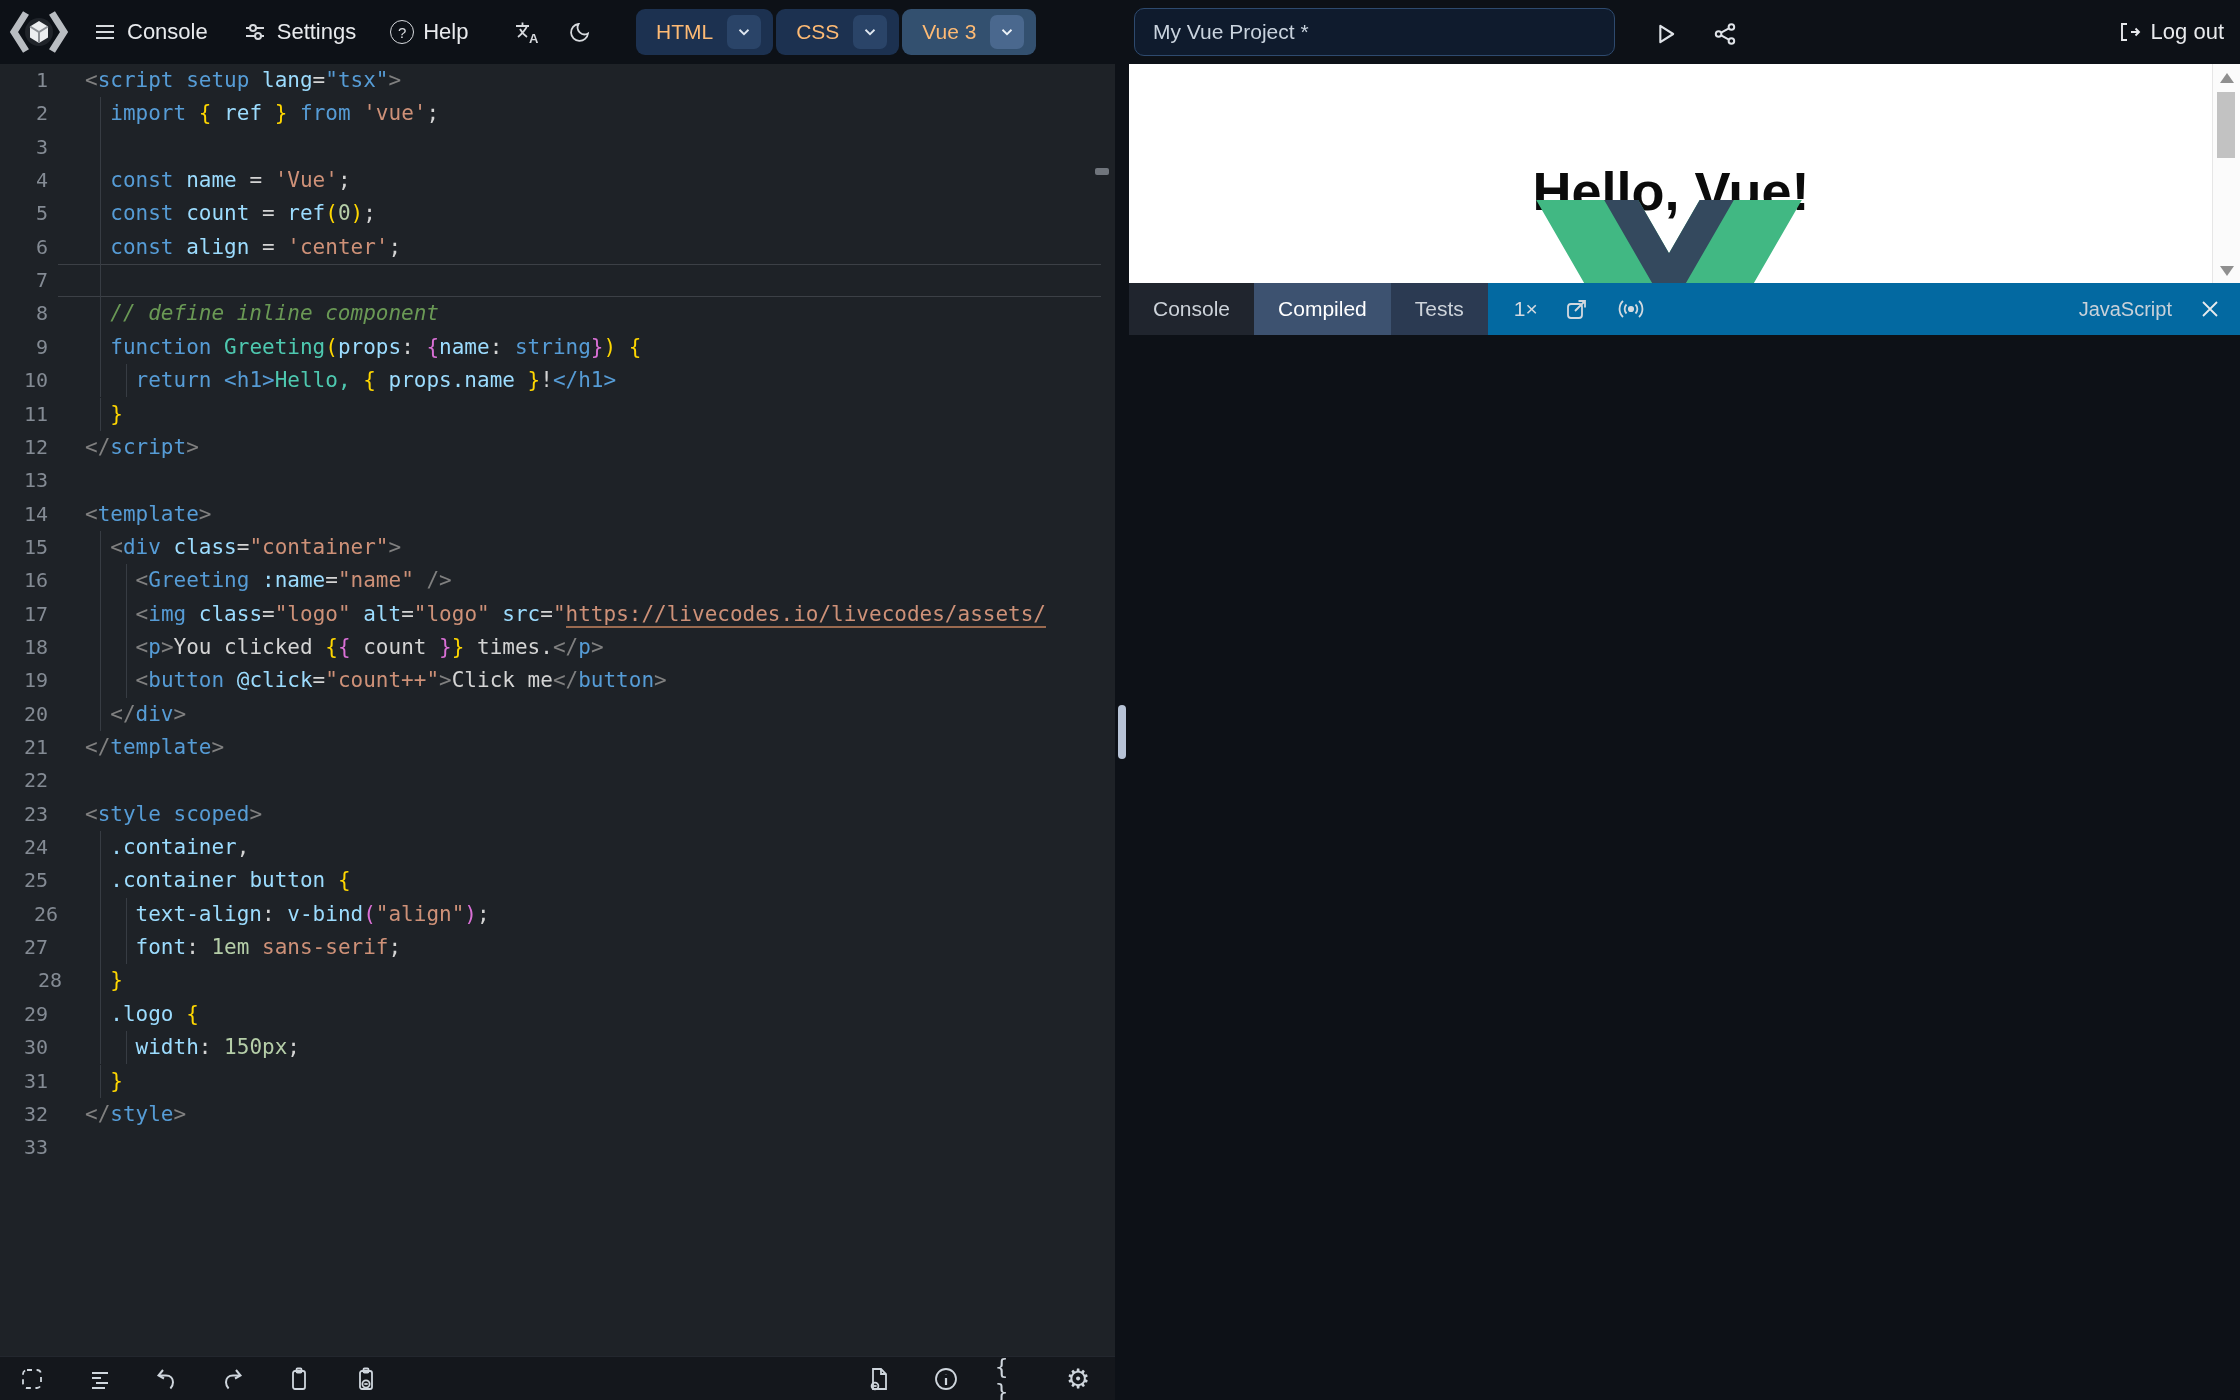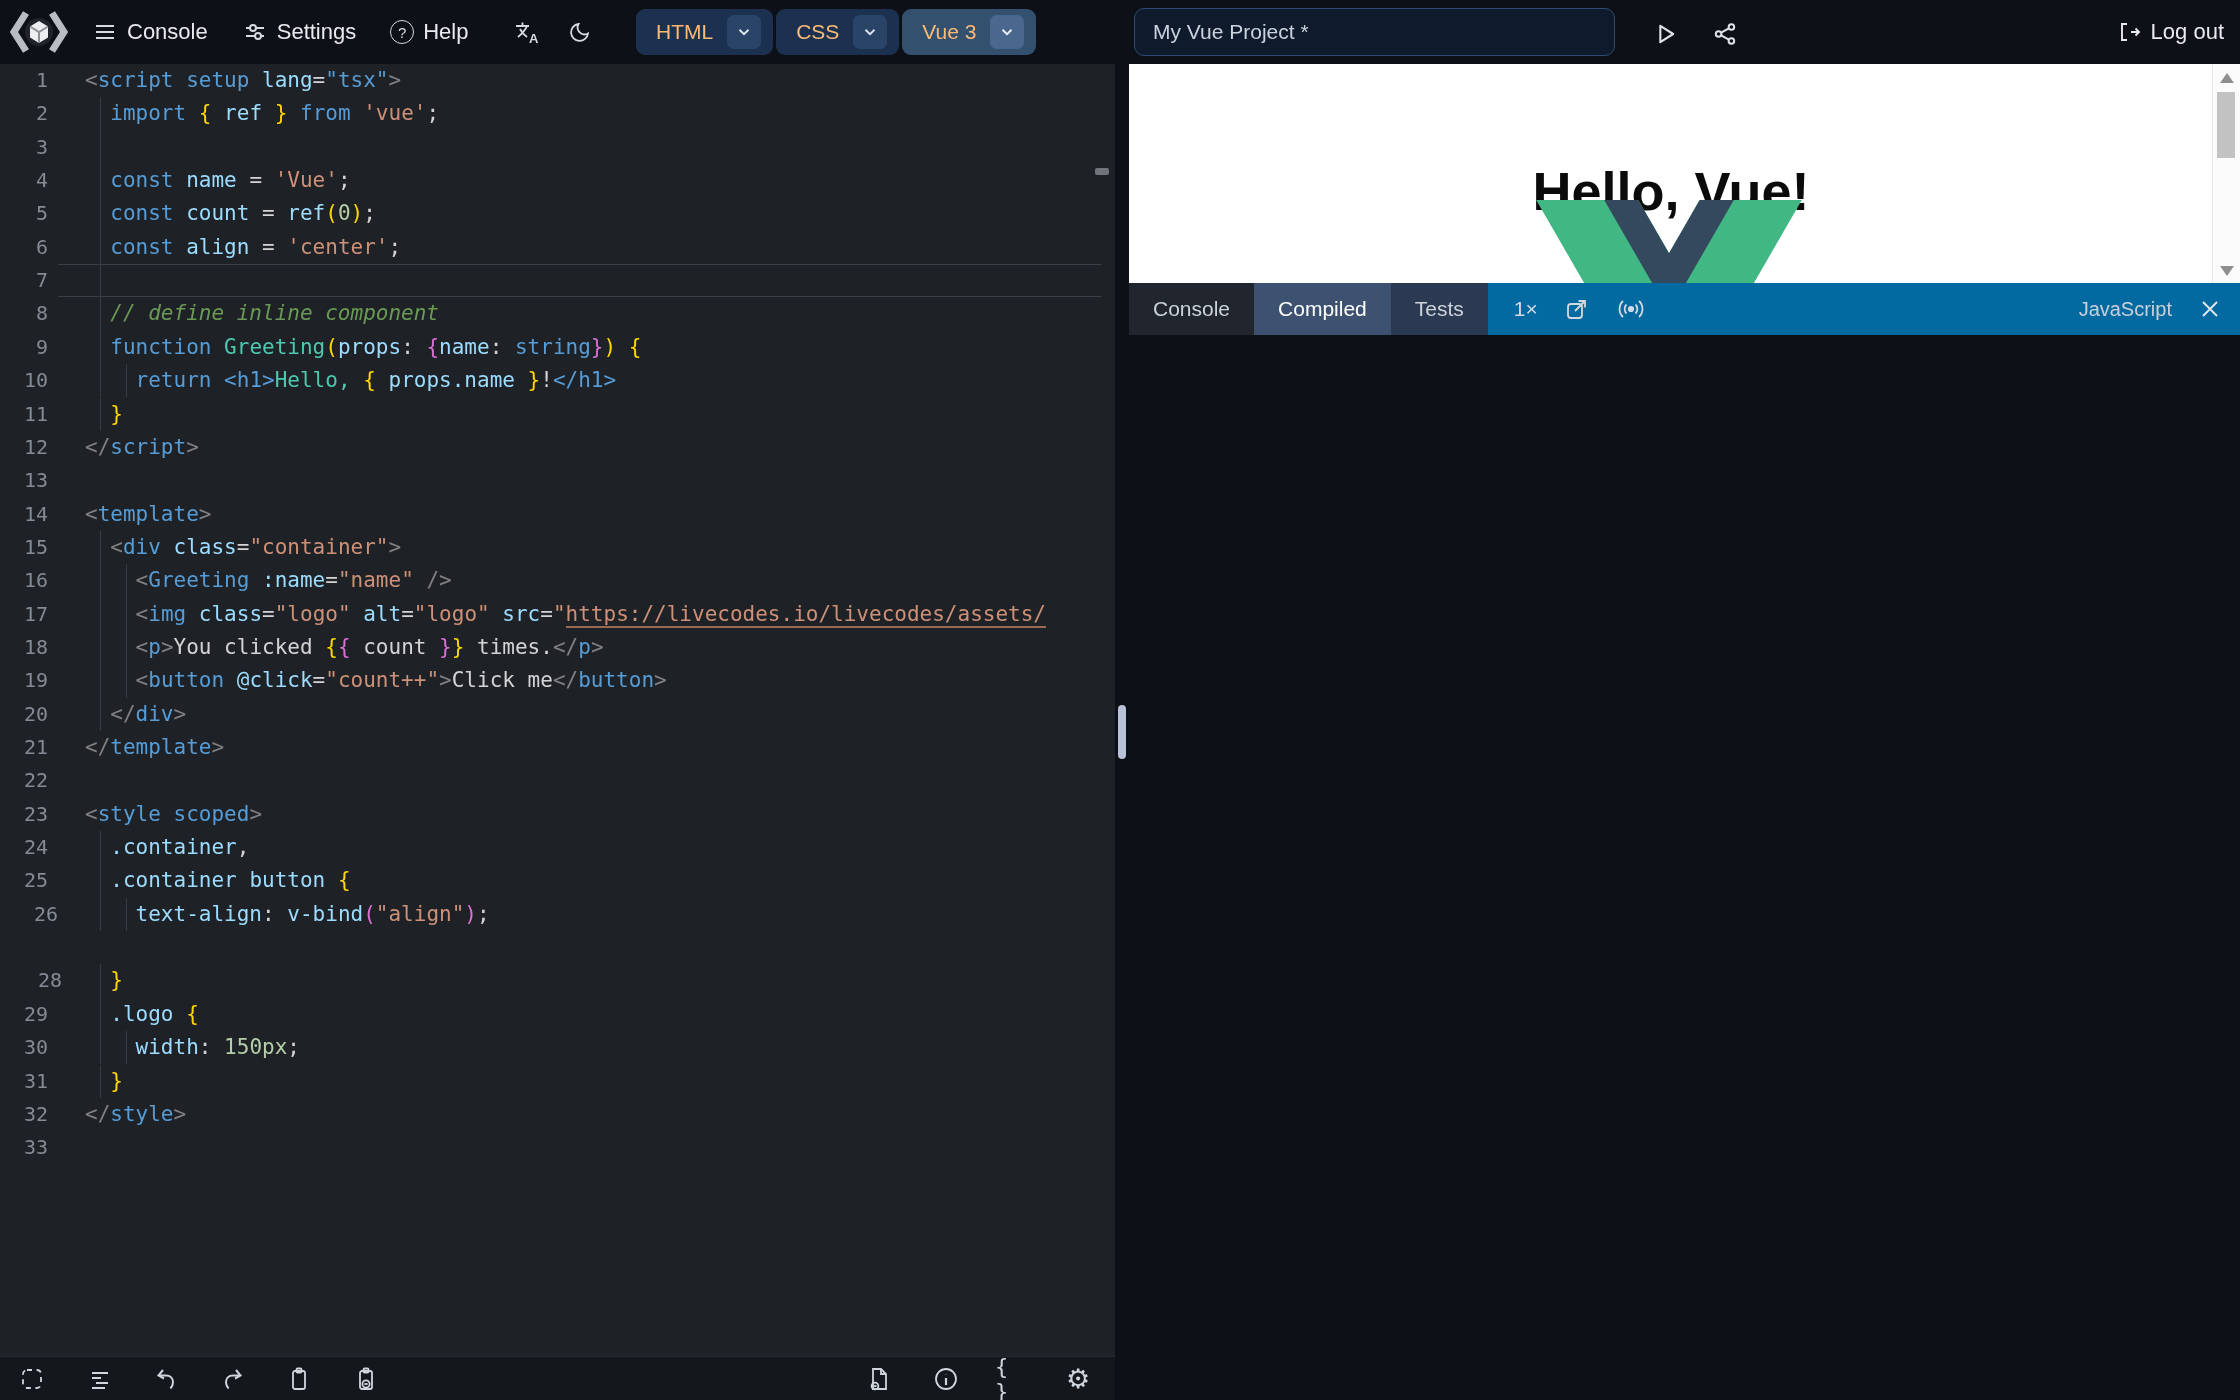--- a/index.html
+++ b/index.html
@@ -287,20 +287,26 @@
         <span class="ln" style="width: 48px;">25</span>
         <span class="guide" style="left: 100.29px;"></span>
         <span class="code" style="left: 85px; padding-left: 25.29px;"><span class="t-id">.container</span><span class="t-tx"> </span><span class="t-id">button</span><span class="t-tx"> </span><span class="t-b1">{</span></span>
       </div>
       <div class="cl" style="top: 833.75px;">
         <span class="ln" style="width: 48px; margin-left: 10px;">26</span>
         <span class="guide" style="left: 100.29px;"></span>
         <span class="guide" style="left: 125.58px;"></span>
         <span class="code" style="left: 85px; padding-left: 50.58px;"><span class="t-attr">text-align</span><span class="t-tx">: </span><span class="t-id">v-bind</span><span class="t-b2">(</span><span class="t-str">"align"</span><span class="t-b2">)</span><span class="t-tx">;</span></span>
       </div>
+      <div class="cl" style="top: 867.1px;">
+        <span class="ln" style="width: 48px;">27</span>
+        <span class="guide" style="left: 100.29px;"></span>
+        <span class="guide" style="left: 125.58px;"></span>
+        <span class="code" style="left: 85px; padding-left: 50.58px;"><span class="t-attr">font</span><span class="t-tx">: </span><span class="t-num">1em</span><span class="t-tx"> </span><span class="t-str">sans-serif</span><span class="t-tx">;</span></span>
+      </div>
       <div class="cl" style="top: 900.45px;">
         <span class="ln" style="width: 48px; margin-left: 14px;">28</span>
         <span class="guide" style="left: 100.29px;"></span>
         <span class="code" style="left: 85px; padding-left: 25.29px;"><span class="t-b1">}</span></span>
       </div>
       <div class="cl" style="top: 933.8px;">
         <span class="ln" style="width: 48px;">29</span>
         <span class="guide" style="left: 100.29px;"></span>
         <span class="code" style="left: 85px; padding-left: 25.29px;"><span class="t-id">.logo</span><span class="t-tx"> </span><span class="t-b1">{</span></span>
       </div>

